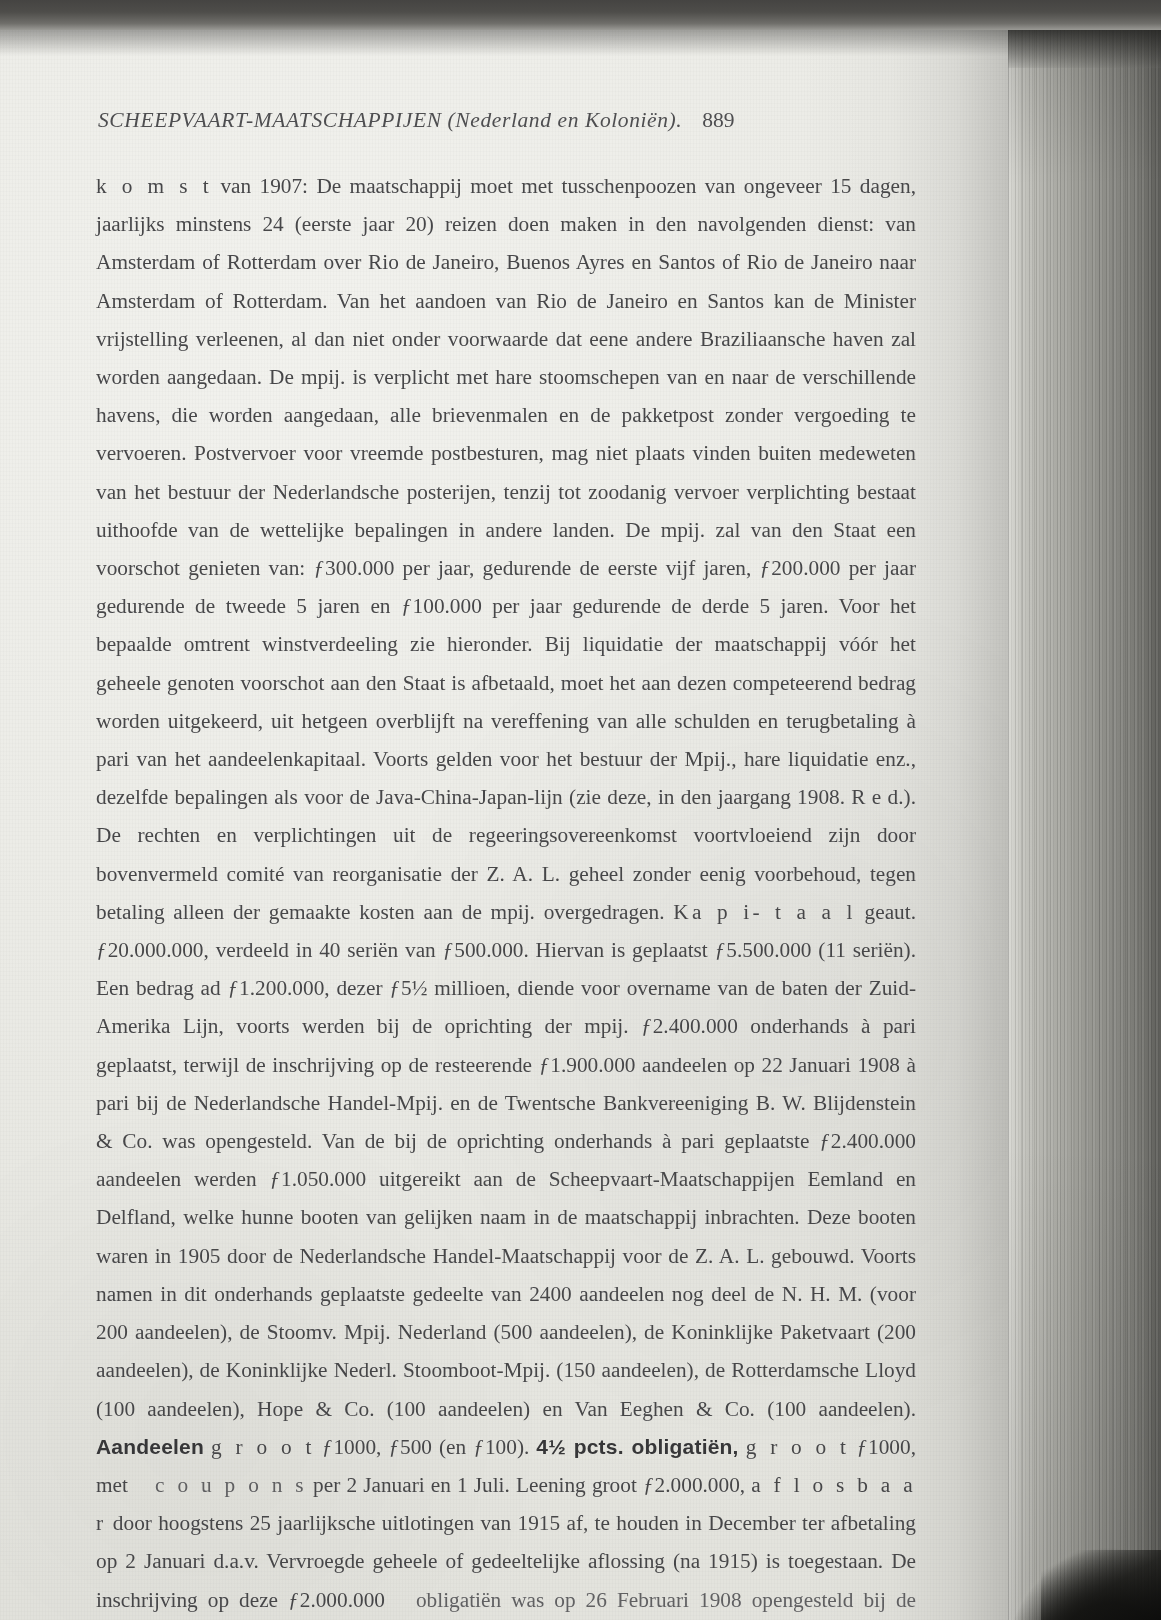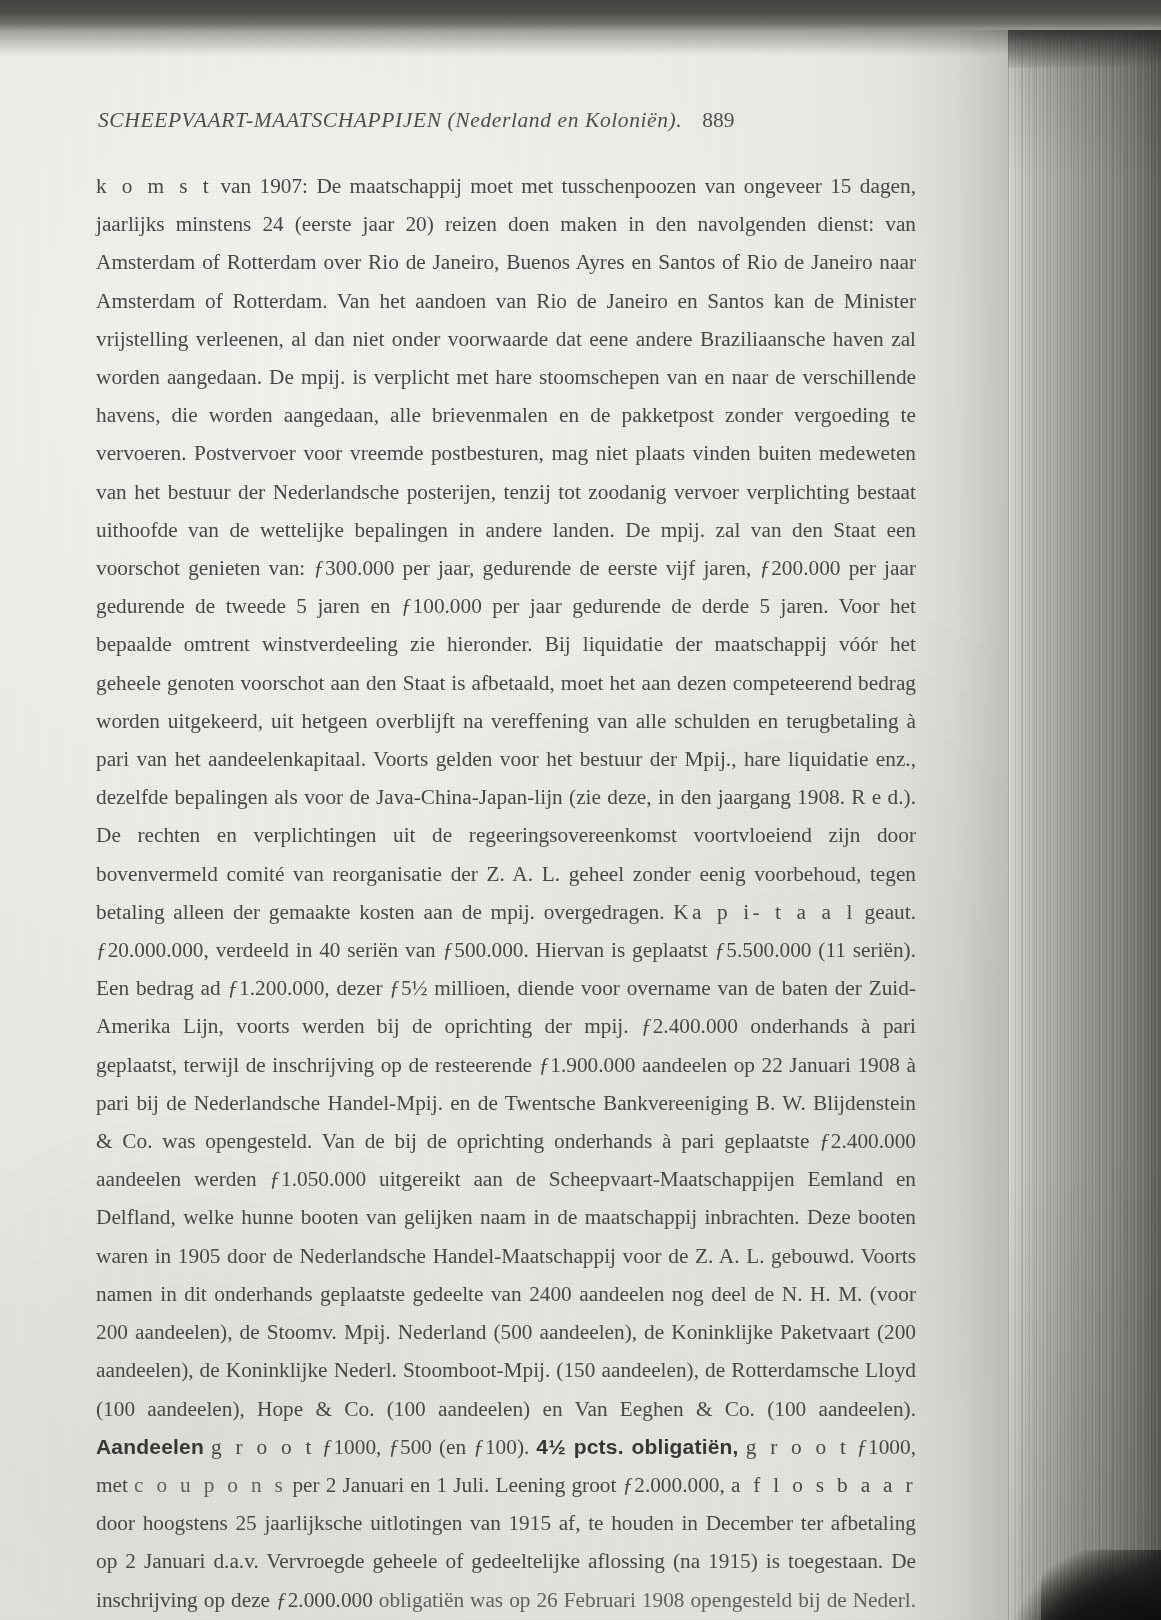--- a/index.html
+++ b/index.html
@@ -160,21 +160,21 @@
     font-size: 21.3px;
     line-height: 38.2px;
     text-align: justify;
     text-align-last: left;
     color: #3f3f42;
     text-indent: 0;
     word-spacing: 0.6px;
   }
 
   
-  .fade1 { color: #5a5a5d; }
+  .fade1 { color: #5a5a5d; margin-left: 21px; }
 
   
   .sp {
     letter-spacing: 3.4px;
     font-family: Liberation Serif, serif;
   }
   
   .fl {
     font-style: italic;
     font-family: "Liberation Serif", serif;

